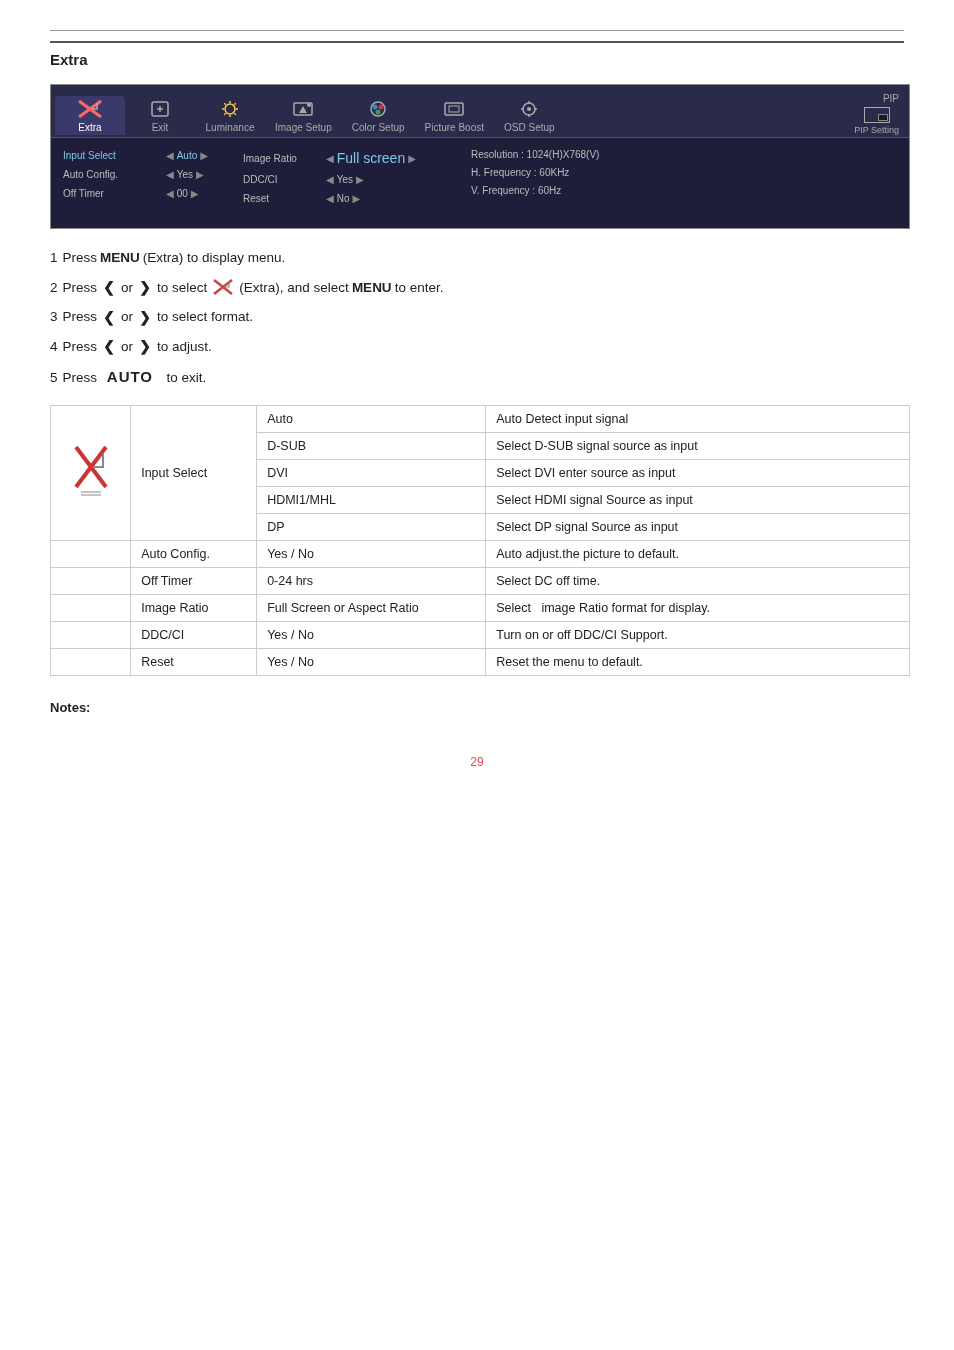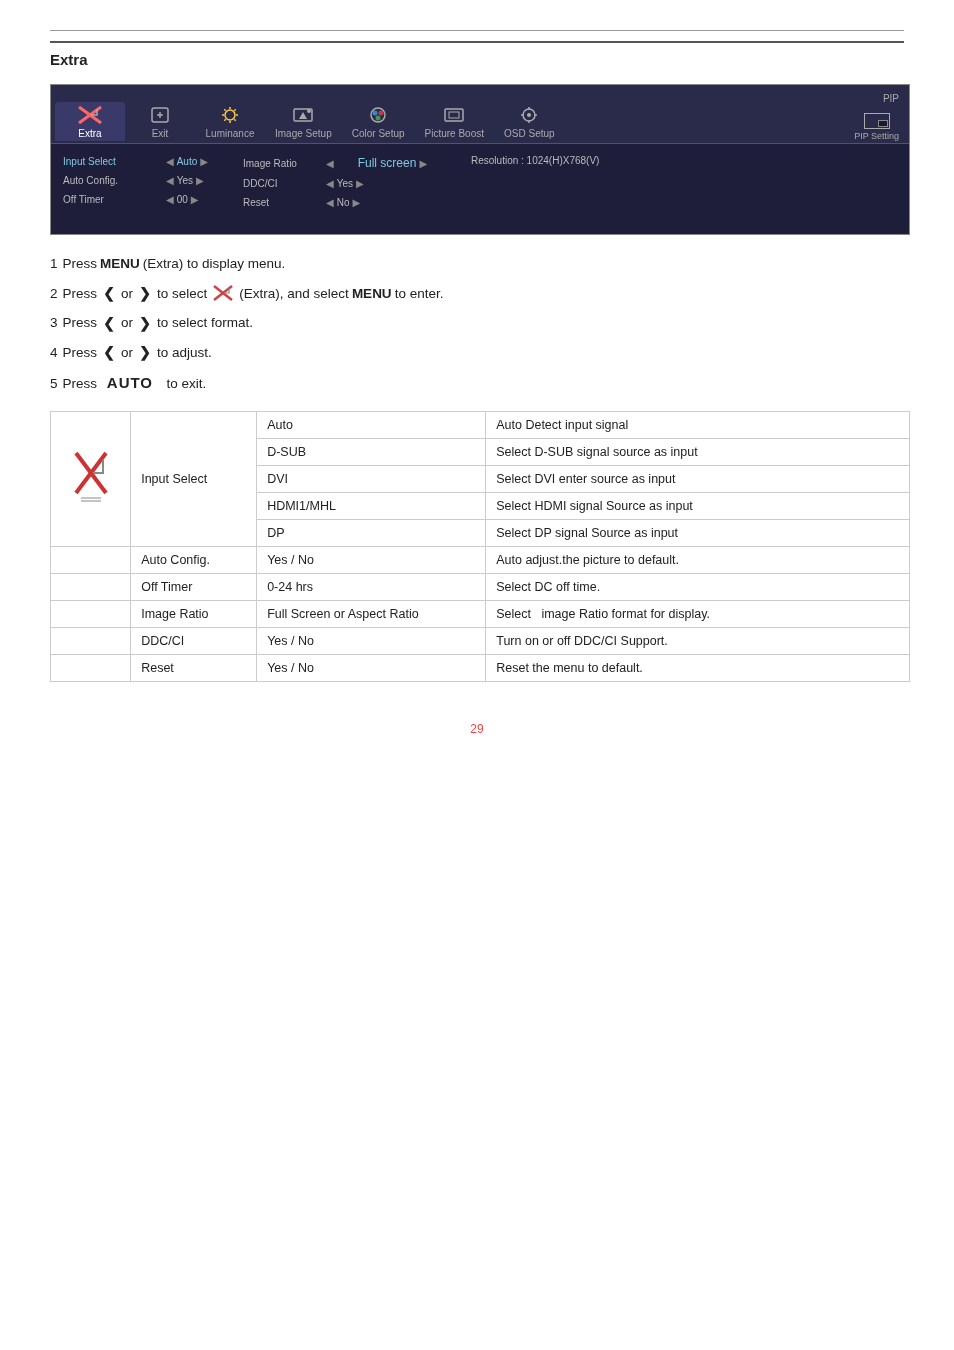--- a/index.html
+++ b/index.html
@@ -301,21 +301,21 @@
           <line x1="12" y1="15" x2="12" y2="18" stroke="#aaa" stroke-width="1.5"></line>
           <line x1="4" y1="10" x2="7" y2="10" stroke="#aaa" stroke-width="1.5"></line>
           <line x1="17" y1="10" x2="20" y2="10" stroke="#aaa" stroke-width="1.5"></line>
         </svg>
       </div>
       <span>OSD Setup</span>
     </div>
 
     <div style="flex:1; display:flex; flex-direction:column; align-items:flex-end; justify-content:flex-start; padding-right:6px; padding-top:2px;">
       <span style="font-size:10px;color:#aaa;">PIP</span>
-      <div style="display:flex; flex-direction:column; align-items:center; margin-top:9px;">
+      <div style="display:flex; flex-direction:column; align-items:center; margin-top:3px;">
         <div style="width:26px;height:16px;border:1px solid #aaa;background:#2a2a4a;position:relative;">
           <div style="position:absolute;bottom:1px;right:1px;width:10px;height:7px;border:1px solid #888;background:#1a1a2e;"></div>
         </div>
         <span style="font-size:9px;color:#aaa;margin-top:2px;">PIP Setting</span>
       </div>
     </div>
   </div>
 
   <div class="osd-content-area">
 
@@ -337,39 +337,41 @@
         <span class="osd-arrow">◀</span>
         <span class="osd-value" style="color:#bbb;">00</span>
         <span class="osd-arrow">▶</span>
       </div>
     </div>
 
     <div style="width:220px;">
       <div class="osd-row highlighted">
         <span style="font-size:10px;color:#bbb;width:80px;">Image Ratio</span>
         <span class="osd-arrow">◀</span>
-        <span style="font-size:12px;color:#7ec8e3;margin-left:21px;">Full screen</span>
+        <span style="font-size:14px;color:#7ec8e3;">Full screen</span>
         <span class="osd-arrow">▶</span>
       </div>
       <div class="osd-row">
         <span style="font-size:10px;color:#bbb;width:80px;">DDC/CI</span>
         <span class="osd-arrow">◀</span>
         <span style="font-size:10px;color:#bbb;">Yes</span>
         <span class="osd-arrow">▶</span>
       </div>
       <div class="osd-row">
         <span style="font-size:10px;color:#bbb;width:80px;">Reset</span>
         <span class="osd-arrow">◀</span>
         <span style="font-size:10px;color:#bbb;">No</span>
         <span class="osd-arrow">▶</span>
       </div>
     </div>
 
-    <div style="flex:1;padding-left:10px;text-decoration:underline;">
+    <div style="flex:1;padding-left:10px;">
       <div class="osd-right-info">Resolution : 1024(H)X768(V)</div>
+      <div class="osd-right-info">H. Frequency : 60KHz</div>
+      <div class="osd-right-info">V. Frequency : 60Hz</div>
     </div>
   </div>
 </div>
 
 <div class="instructions">
 
   <div class="step">
     <span class="step-num">1</span>
     <span>Press</span>
     <strong>MENU</strong>
@@ -490,15 +492,16 @@
     <tr>
       <td class="icon-cell"></td>
       <td class="category-cell">Reset</td>
       <td class="option-cell">Yes / No</td>
       <td class="desc-cell">Reset the menu to default.</td>
     </tr>
   </tbody>
 </table>
 
 <div class="notes-section">
+  <div class="notes-title">Notes:</div>
 </div>
 
 <div class="page-number">29</div>
 
 </body></html>

